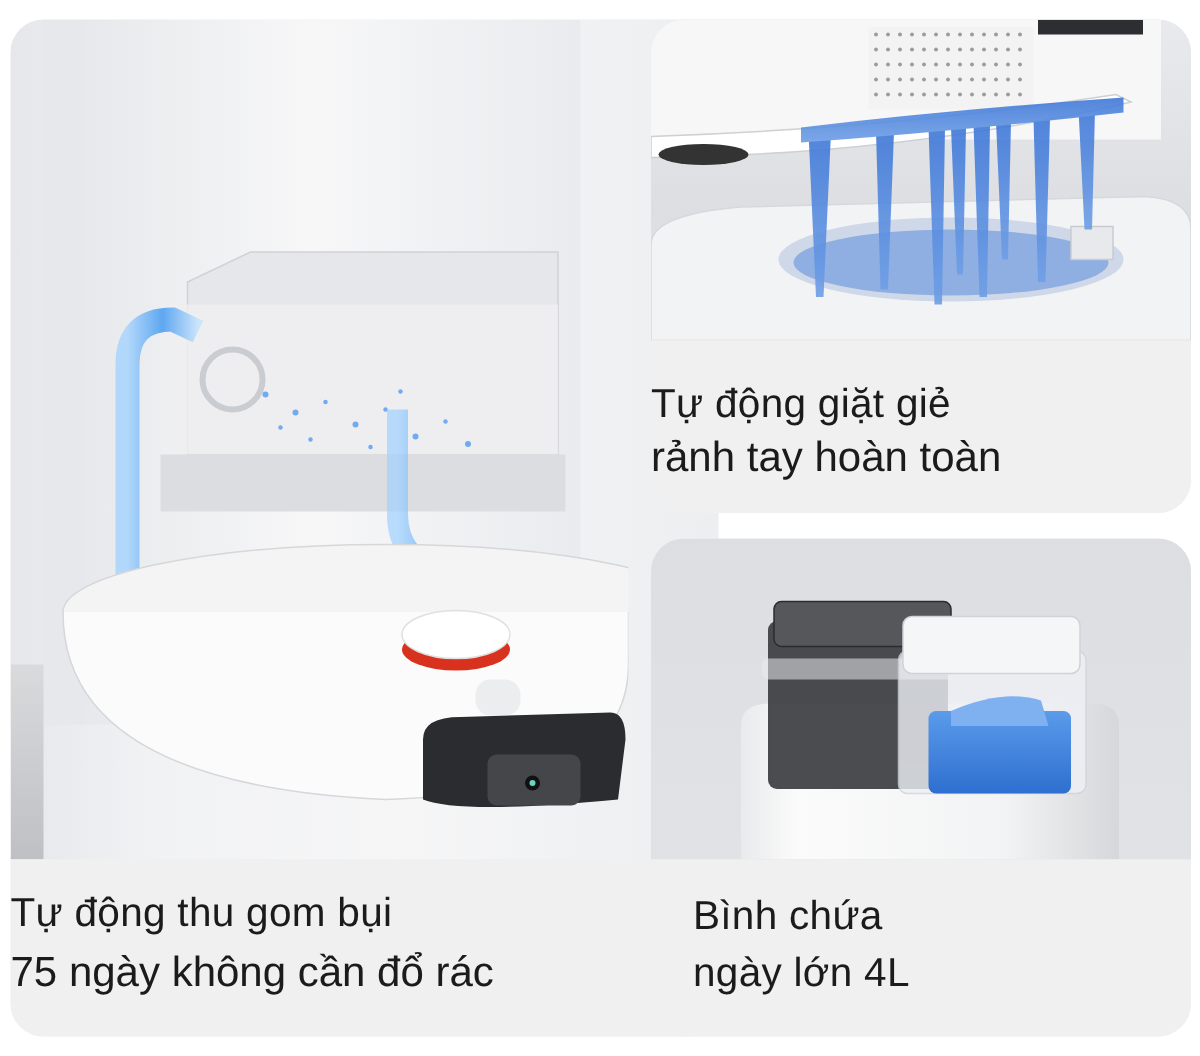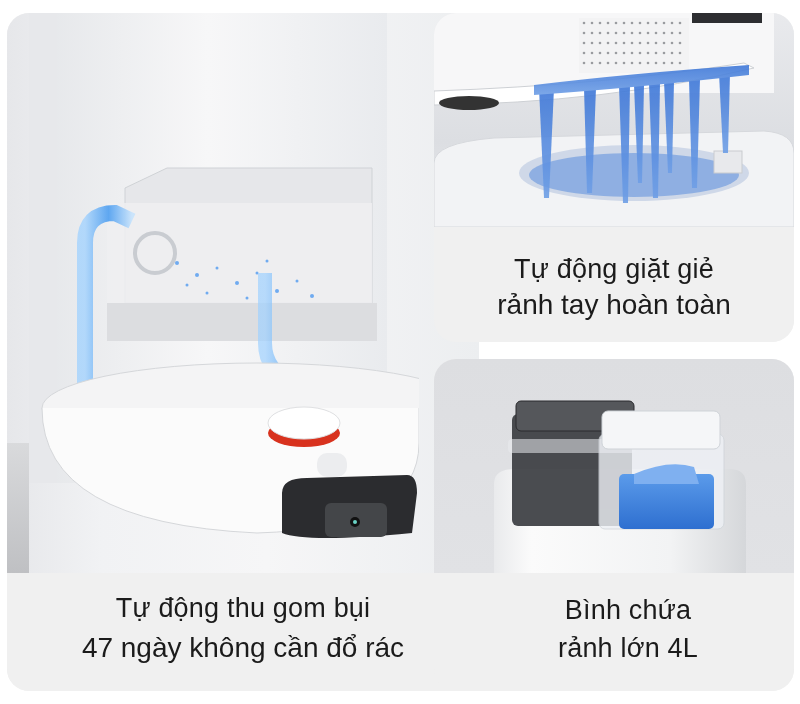--- a/index.html
+++ b/index.html
@@ -1,21 +1,21 @@
 <!DOCTYPE html>
 <html><head>
 <meta charset="utf-8">
 <style>
   * { box-sizing: border-box; margin: 0; padding: 0; }
   html, body { width: 800px; height: 704px; background: #ffffff; overflow: hidden; }
   body { position: relative; font-family: "Liberation Sans", sans-serif; color: #1a1a1a; }
 
   .card { position: absolute; border-radius: 22px; overflow: hidden; background: #efefef; }
   .card .img { position: absolute; left: 0; top: 0; right: 0; overflow: hidden; }
-  .card .caption { position: absolute; left: 0; right: 0; bottom: 0; background: #f0f0f0; text-align: center; }
+  .card .caption { position: absolute; left: 0; right: 0; bottom: 0; background: #f0f0f0; }
   .title { font-size: 27px; line-height: 34px; color: #1b1b1b; letter-spacing: 0.2px; }
   .sub { font-size: 28px; line-height: 30px; color: #1b1b1b; }
 
   
   #card-dust { left: 7px; top: 13px; width: 472px; height: 678px; }
   #card-dust .img { height: 560px; background: linear-gradient(90deg, #e6e7ea 0%, #f1f2f4 20%, #f6f6f7 55%, #eceef0 100%); }
   #card-dust .caption { height: 118px; padding-top: 18px; }
   #card-dust .sub { margin-top: 8px; }
 
   
@@ -91,21 +91,21 @@
       <rect x="310" y="440" width="30" height="24" rx="10" fill="#ecedef"></rect>
 
       <path d="M275 480 Q275 465 300 465 L400 462 Q410 462 410 480 L405 520 Q300 530 275 520 Z" fill="#2b2c2f"></path>
       <rect x="318" y="490" width="62" height="34" rx="6" fill="#444649"></rect>
       <circle cx="348" cy="509" r="5" fill="#111"></circle>
       <circle cx="348" cy="509" r="2" fill="#6ad3c6"></circle>
     </svg>
   </div>
   <div class="caption">
     <div class="title">Tự động thu gom bụi</div>
-    <div class="sub">47 ngày không cần đổ rác</div>
+    <div class="sub">75 ngày không cần đổ rác</div>
   </div>
 </div>
 
 <div class="card" id="card-mop">
   <div class="img">
     <svg width="360" height="214" viewBox="0 0 360 214">
       <defs>
         <linearGradient id="water" x1="0" x2="0" y1="0" y2="1">
           <stop offset="0" stop-color="#3f78d8"></stop>
             <stop offset="1" stop-color="#6f9fe6"></stop>
@@ -234,15 +234,15 @@
       <rect x="74" y="80" width="128" height="14" rx="4" fill="#e9ebee" opacity="0.55"></rect>
 
       <rect x="165" y="75" width="125" height="95" rx="6" fill="#eef1f5" opacity="0.8" stroke="#d0d4da"></rect>
       <rect x="168" y="52" width="118" height="38" rx="6" fill="#f5f6f8" stroke="#cfd3d8"></rect>
       <rect x="185" y="115" width="95" height="55" rx="5" fill="url(#clean)"></rect>
       <path d="M200 115 Q235 100 260 108 L265 125 L200 125 Z" fill="#7fb0f0"></path>
     </svg>
   </div>
   <div class="caption">
     <div class="title">Bình chứa</div>
-    <div class="title">rảnh lớn 4L</div>
+    <div class="title">ngày lớn 4L</div>
   </div>
 </div>
 
 </body></html>

